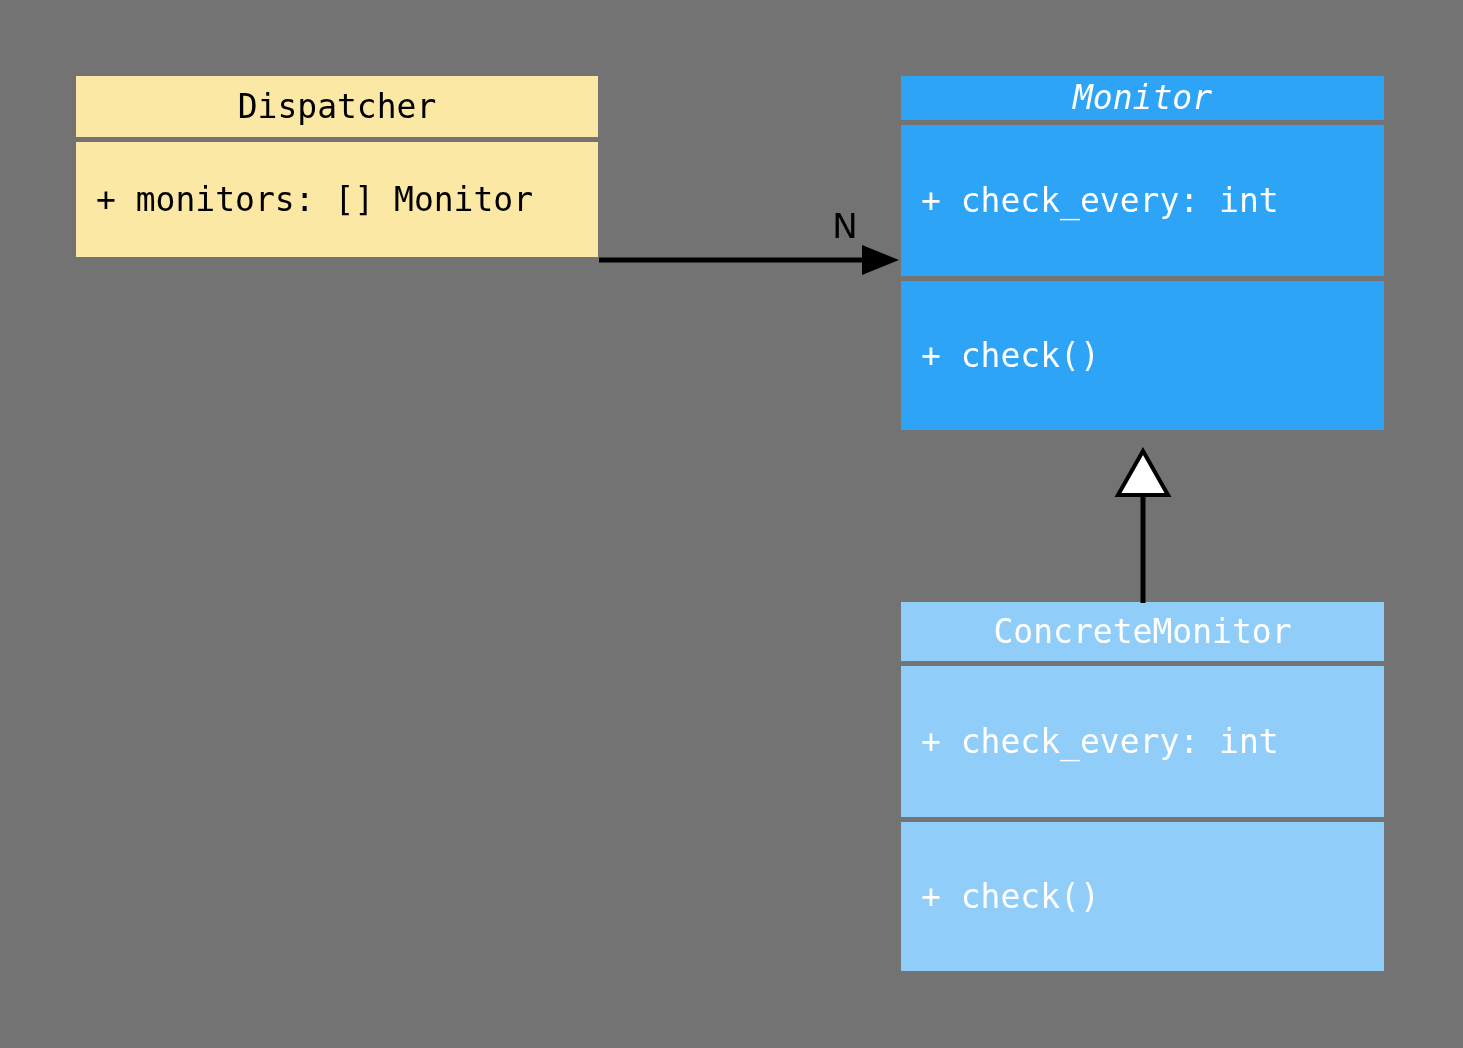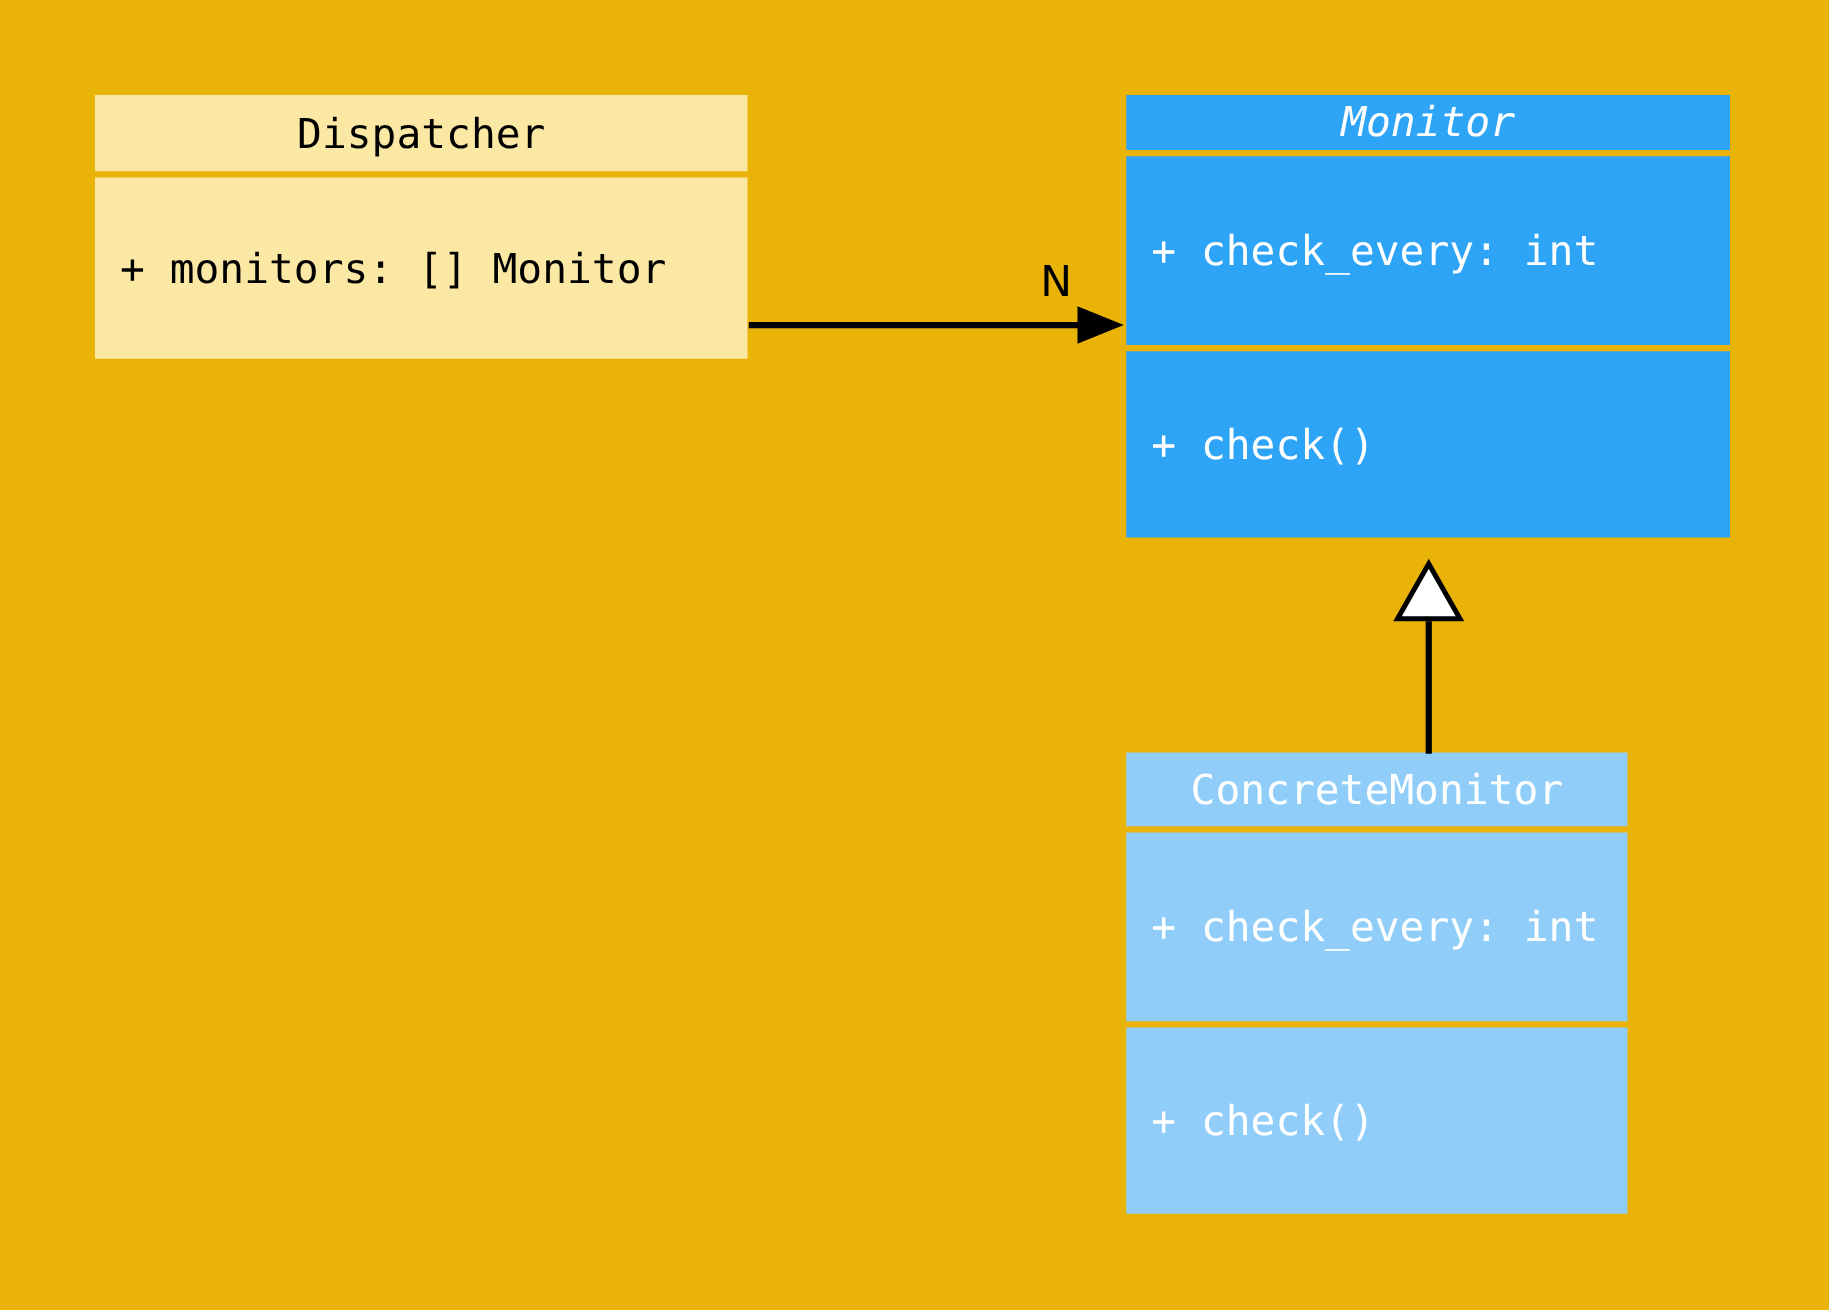--- a/index.html
+++ b/index.html
@@ -4,21 +4,21 @@
 <style>
   html, body {
     margin: 0;
     padding: 0;
     background: #ffffff;
   }
   .canvas {
     position: relative;
     width: 1463px;
     height: 1048px;
-    background: #eab308;
+    background: #737373;
     font-family: "DejaVu Sans Mono", "Liberation Mono", monospace;
     overflow: hidden;
   }
   .uml-class {
     position: absolute;
     display: flex;
     flex-direction: column;
     gap: 5px;
     font-size: 33px;
   }
@@ -38,30 +38,30 @@
     padding-right: 8px;
   }
   .text-line {
     line-height: 34px;
     white-space: pre;
   }
   
   .class-dispatcher { left: 76px; top: 76px; width: 522px; height: 370px; color: #000000; }
   .class-dispatcher .compartment { background: #FBE8A4; }
   .class-dispatcher .header  { height: 61px; }
-  .class-dispatcher .attrs   { height: 145px; }
+  .class-dispatcher .attrs   { height: 115px; }
   .class-dispatcher .methods { height: 184px; }
   
   .class-monitor { left: 901px; top: 76px; width: 483px; height: 368px; color: #ffffff; }
   .class-monitor .compartment { background: #2EA4F6; }
   .class-monitor .header  { height: 44px; font-style: italic; align-items: center; }
   .class-monitor .attrs   { height: 151px; }
   .class-monitor .methods { height: 149px; }
   
-  .class-concrete-monitor { left: 901px; top: 602px; width: 401px; height: 369px; color: #ffffff; }
+  .class-concrete-monitor { left: 901px; top: 602px; width: 483px; height: 369px; color: #ffffff; }
   .class-concrete-monitor .compartment { background: #90CEF9; }
   .class-concrete-monitor .header  { height: 59px; }
   .class-concrete-monitor .attrs   { height: 151px; }
   .class-concrete-monitor .methods { height: 149px; }
 
   .connectors {
     position: absolute;
     left: 0;
     top: 0;
     width: 1463px;

